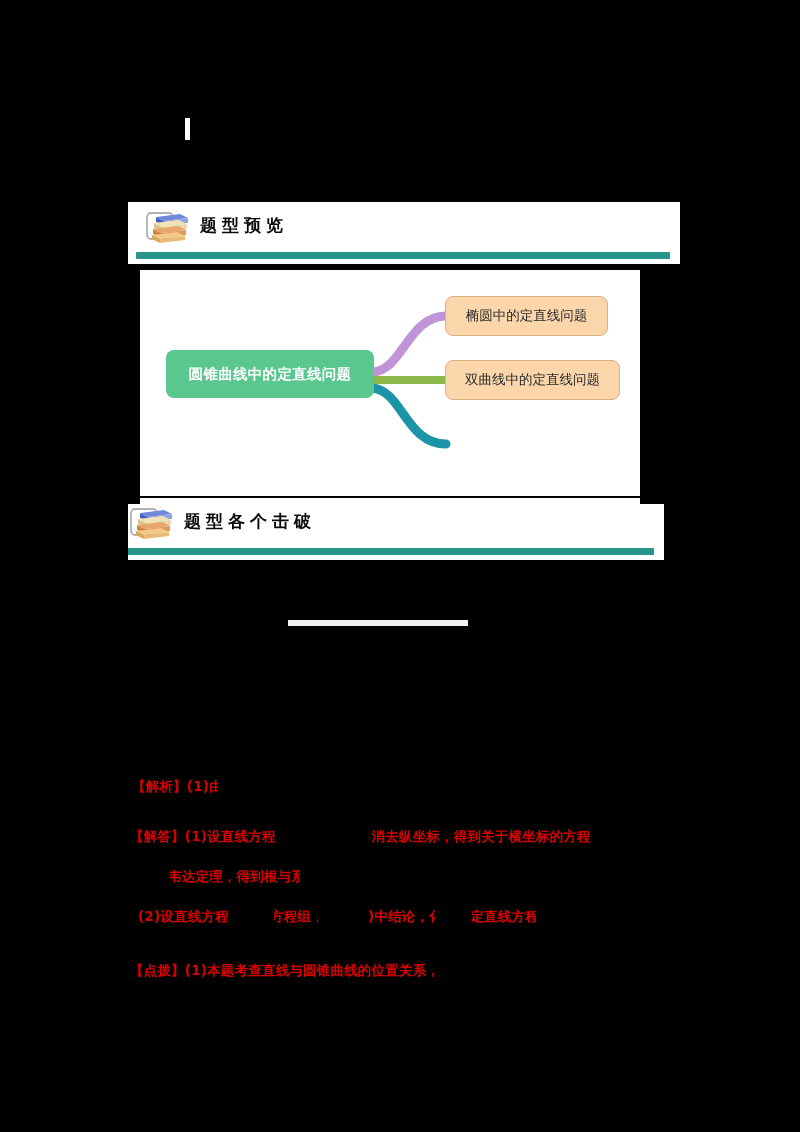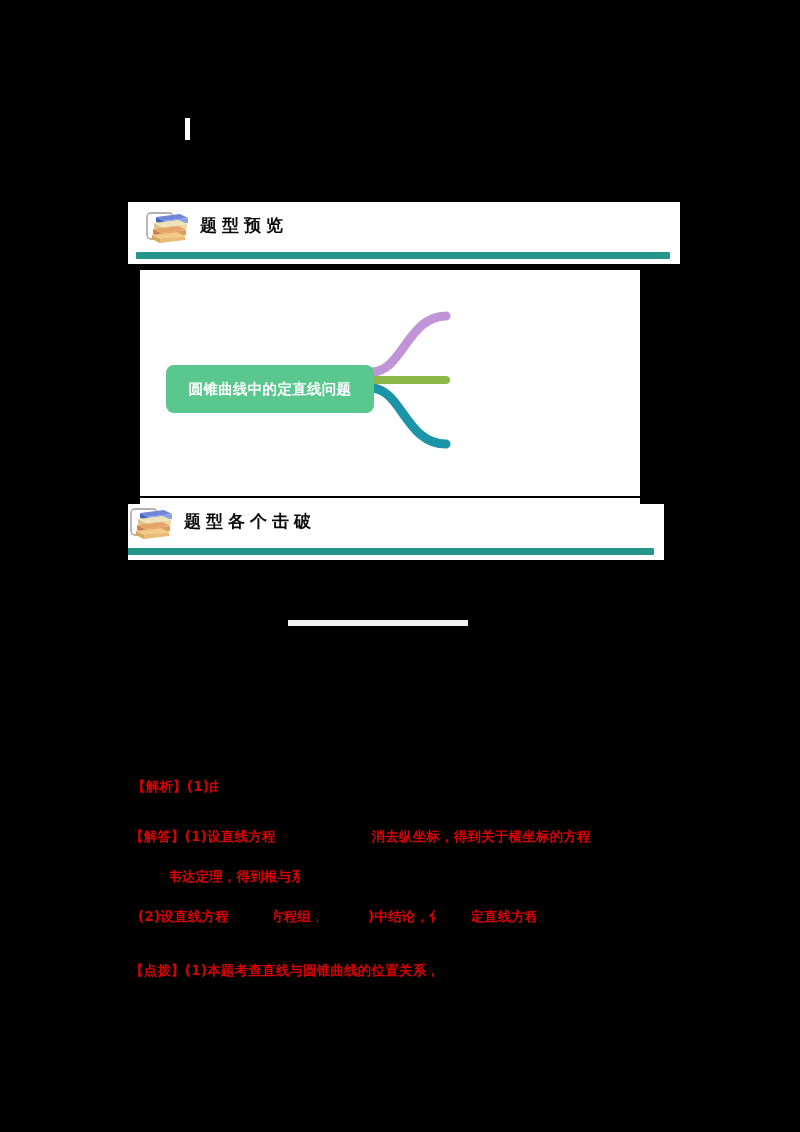--- a/index.html
+++ b/index.html
@@ -87,21 +87,21 @@
     position: absolute;
     box-sizing: border-box;
     display: flex;
     align-items: center;
     justify-content: center;
     white-space: nowrap;
     font-family: "DejaVu Sans", "Liberation Sans", sans-serif;
   }
   .mm-root {
     left: 26px;
-    top: 95px;
+    top: 80px;
     width: 208px;
     height: 48px;
     background: #59c78e;
     border-radius: 8px;
     color: #ffffff;
     font-size: 14.5px;
     font-weight: 700;
     letter-spacing: 0.3px;
   }
   .mm-child {
@@ -198,21 +198,27 @@
     <svg class="mm-svg" width="500" height="226">
       <path d="M232 102 C 262 102, 268 46, 306 46" stroke="#c194d8" stroke-width="9" fill="none" stroke-linecap="round"></path>
       <path d="M232 110 L 306 110" stroke="#8cb84a" stroke-width="8" fill="none" stroke-linecap="round"></path>
       <path d="M232 118 C 262 120, 266 174, 306 174" stroke="#1c94a8" stroke-width="9" fill="none" stroke-linecap="round"></path>
     </svg>
 
     <div class="mm-node mm-root">
       <span>圆锥曲线中的定直线问题</span>
     </div>
 
-
+    <div class="mm-node mm-child mm-c1">
+      <span>椭圆中的定直线问题</span>
+    </div>
+
+    <div class="mm-node mm-child mm-c2">
+      <span>双曲线中的定直线问题</span>
+    </div>
 
   </div>
 
   <div class="section-header" style="left:112px; top:498px; width:552px; height:62px;">
     <div class="sh-inner">
       <span class="books-icon">
         <svg width="46" height="40" viewBox="0 0 46 40">
           <rect x="1" y="5" width="26" height="26" rx="4" fill="#ffffff" stroke="#9a9a9a" stroke-width="1.4"></rect>
           <g>
             <path d="M10 9 L34 6 L42 10 L18 13 Z" fill="#6f87d8"></path>

